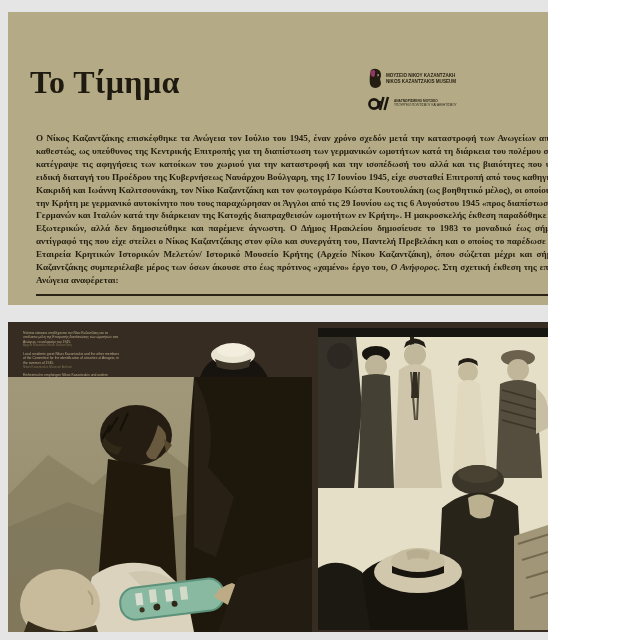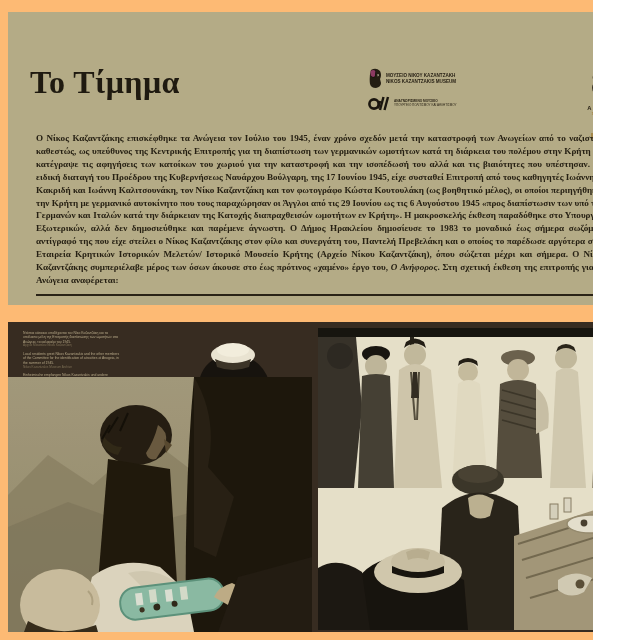--- a/index.html
+++ b/index.html
@@ -1,16 +1,16 @@
 <!DOCTYPE html>
 <html><head>
 <meta charset="utf-8">
 <style>
   html,body{margin:0;padding:0;background:#ffffff;}
-  .stage{position:relative;width:593px;height:640px;background:#fdba74;overflow:hidden;
+  .stage{position:relative;width:548px;height:640px;background:#e5e5e5;overflow:hidden;
          font-family:"Liberation Serif",serif;}
   
   .top-panel{position:absolute;left:8px;top:12px;width:624px;height:293px;background:#b4ab86;}
   .title{position:absolute;left:22px;top:52px;font-weight:bold;font-size:32px;
          color:#1f1a10;letter-spacing:.5px;}
   .content{position:absolute;left:28px;top:120px;width:570px;}
   .bodytext{margin:0;font-size:9.1px;line-height:12.9px;text-align:justify;color:#262013;font-weight:bold;}
   .bodytext .wk{font-style:italic;}
   .rule{margin-top:7px;height:2px;background:#2a2316;}
   

